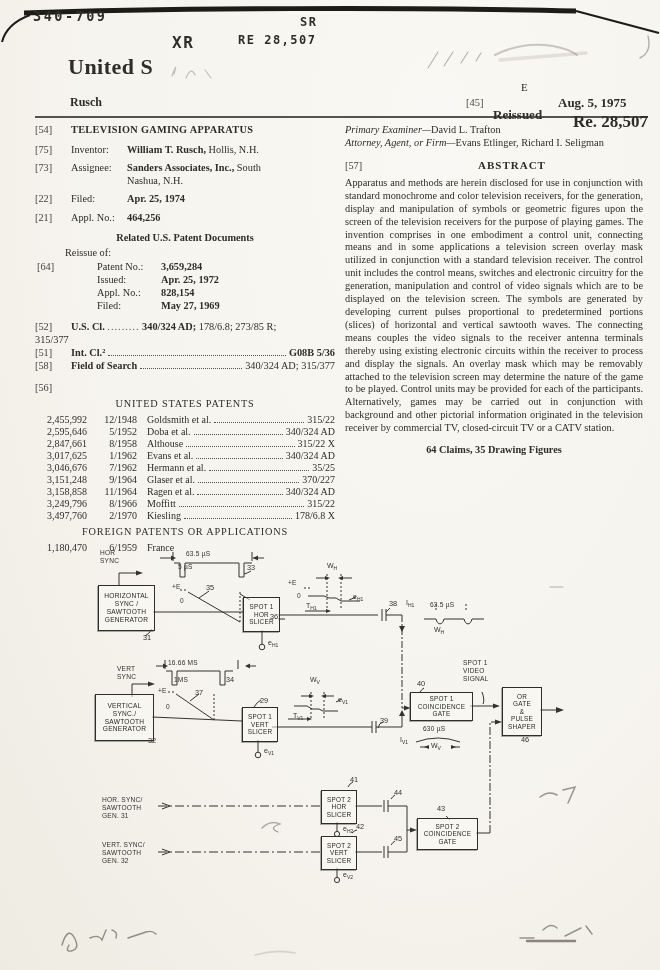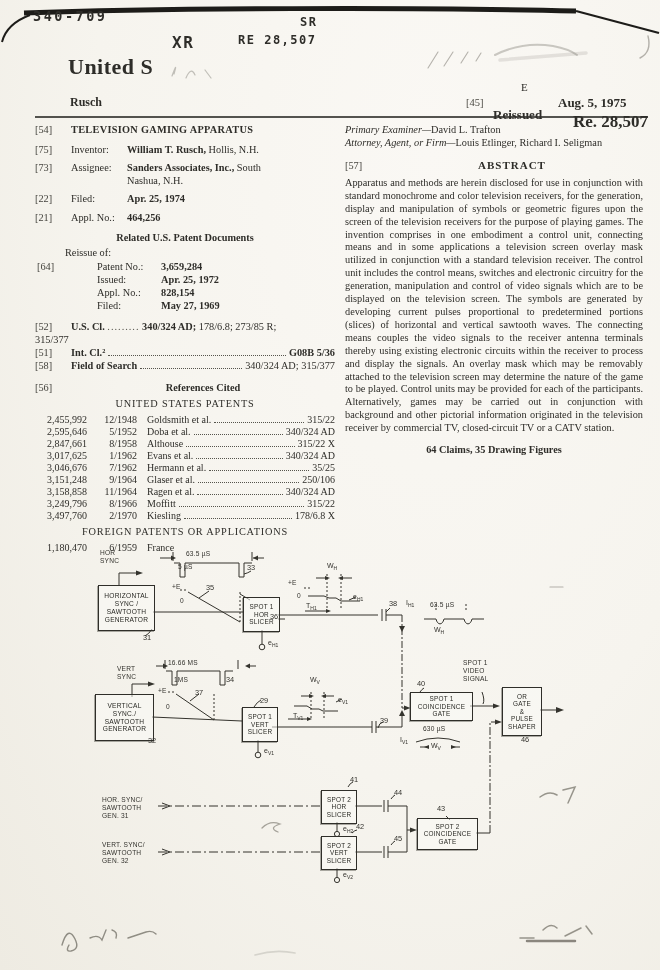--- a/index.html
+++ b/index.html
@@ -243,21 +243,20 @@
       <span class="b">G08B 5/36</span>
     </div>
     <div class="fr" style="margin-bottom:9px;">
       <span class="fnum">[58]</span>
       <span class="b">Field of Search</span>
       <span class="leader"></span>
       <span>340/324 AD; 315/377</span>
     </div>
     <div class="fr" style="margin-bottom:4px;font-family:Liberation Serif, serif;">
       <span class="fnum">[56]</span>
-      <span class="b ctr" style="flex:1;">References Cited</span>
     </div>
     <div class="ctr" style="margin-bottom:3px;letter-spacing:.8px;">UNITED STATES PATENTS</div>
 
     <div class="prow">
         <span class="pnum">2,455,992</span>
         <span class="pdate">12/1948</span>
         <span>Goldsmith et al.</span>
         <span class="leader"></span>
         <span class="pclass">315/22</span>
       </div>
@@ -287,21 +286,21 @@
         <span class="pdate">7/1962</span>
         <span>Hermann et al.</span>
         <span class="leader"></span>
         <span class="pclass">35/25</span>
       </div>
     <div class="prow">
         <span class="pnum">3,151,248</span>
         <span class="pdate">9/1964</span>
         <span>Glaser et al.</span>
         <span class="leader"></span>
-        <span class="pclass">250/106</span>
+        <span class="pclass">370/227</span>
       </div>
     <div class="prow">
         <span class="pnum">3,158,858</span>
         <span class="pdate">11/1964</span>
         <span>Ragen et al.</span>
         <span class="leader"></span>
         <span class="pclass">340/324 AD</span>
       </div>
     <div class="prow">
         <span class="pnum">3,249,796</span>
@@ -321,21 +320,21 @@
     <div class="ctr" style="margin-top:4px;margin-bottom:3px;letter-spacing:.8px;">FOREIGN PATENTS OR APPLICATIONS</div>
     <div class="prow">
         <span class="pnum">1,180,470</span>
         <span class="pdate">6/1959</span>
         <span>France</span>
       </div>
   </div>
 
   <div class="col" style="left:345px;top:124px;width:298px;">
     <div><span class="i">Primary Examiner—</span><span>David L. Trafton</span></div>
-    <div style="margin-bottom:9px;"><span class="i">Attorney, Agent, or Firm—</span><span>Louis Etlinger, Richard I. Seligman</span></div>
+    <div style="margin-bottom:9px;"><span class="i">Attorney, Agent, or Firm—</span><span>Evans Etlinger, Richard I. Seligman</span></div>
     <div class="fr" style="margin-bottom:4px;">
       <span class="fnum">[57]</span>
       <span class="b ctr" style="flex:1;letter-spacing:1px;font-size:11px;">ABSTRACT</span>
     </div>
     <div style="text-align:justify;line-height:12.9px;margin-bottom:9px;">Apparatus and methods are herein disclosed for use in conjunction with standard monochrome and color television receivers, for the generation, display and manipulation of symbols or geometric figures upon the screen of the television receivers for the purpose of playing games. The invention comprises in one embodiment a control unit, connecting means and in some applications a television screen overlay mask utilized in conjunction with a standard television receiver. The control unit includes the control means, switches and electronic circuitry for the generation, manipulation and control of video signals which are to be displayed on the television screen. The symbols are generated by developing current pulses proportional to predetermined portions (slices) of horizontal and vertical sawtooth waves. The connecting means couples the video signals to the receiver antenna terminals thereby using existing electronic circuits within the receiver to process and display the signals. An overlay mask which may be removably attached to the television screen may determine the nature of the game to be played. Control units may be provided for each of the participants. Alternatively, games may be carried out in conjunction with background and other pictorial information originated in the television receiver by commercial TV, closed-circuit TV or a CATV station.</div>
     <div class="ctr b">64 Claims, 35 Drawing Figures</div>
   </div>
 
   <div class="dbox" style="left:98px;top:585px;width:55px;height:44px;font-size:6.6px;">HORIZONTAL
 SYNC /

